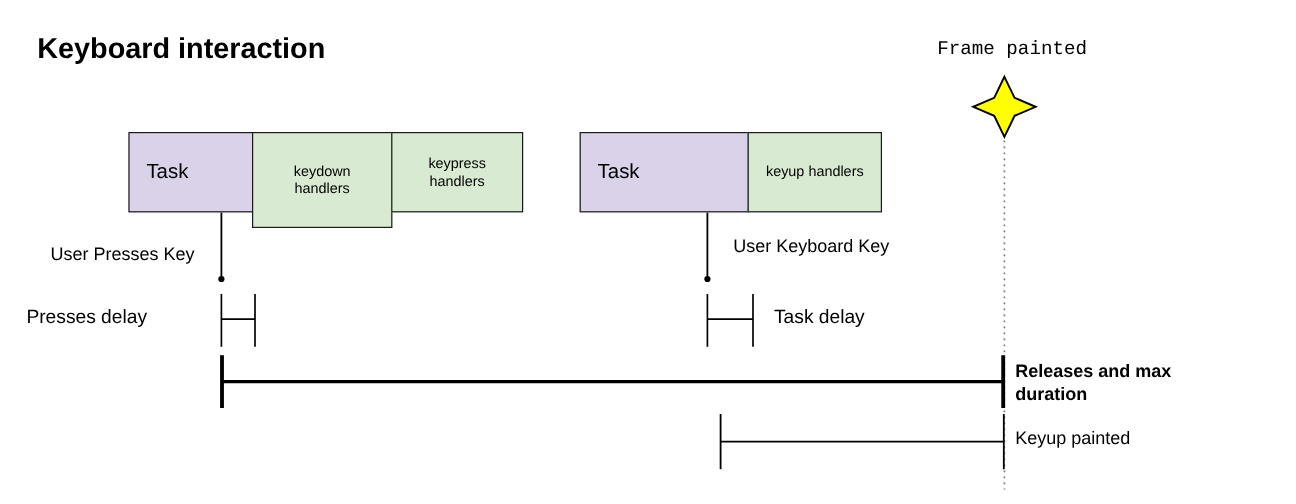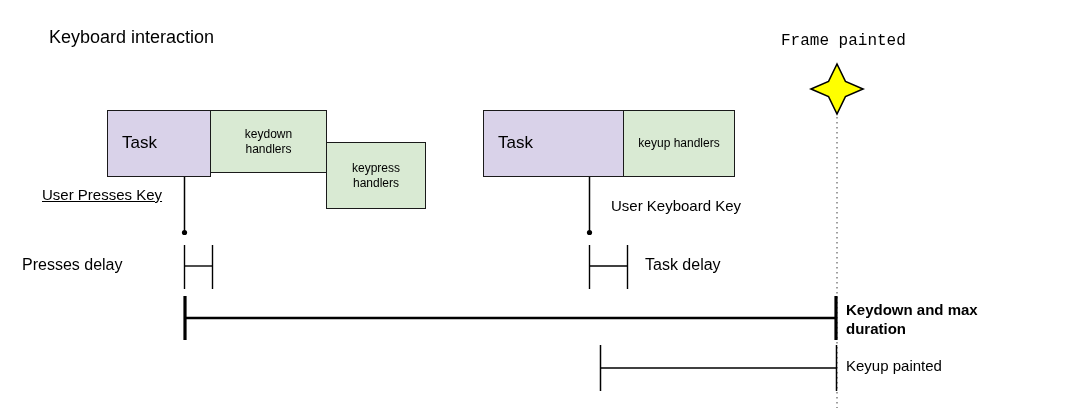--- a/index.html
+++ b/index.html
@@ -21,56 +21,55 @@
     top: 0;
     width: 1080px;
     height: 420px;
   }
   .abs { position: absolute; }
 
   
   #title {
     left: 31px;
     top: 27px;
-    font-size: 18px;
-    font-weight: normal;
+    font-size: 24px;
+    font-weight: bold;
     letter-spacing: 0px;
     white-space: nowrap;
-    margin-left: 18px;
   }
 
   
   .box {
     box-sizing: border-box;
     border: 1.6px solid #1a1a1a;
     display: flex;
     align-items: center;
     justify-content: center;
     text-align: center;
     line-height: 1.18;
   }
   .box.purple { background: #d9d2e9; }
   .box.green  { background: #d9ead3; }
   .box .lbl { display: block; }
   .task-label { font-size: 17px; }
   .handler-label { font-size: 12px; }
 
   
   #task1        { left: 107px; top: 110px; width: 104px; height: 67px; justify-content: flex-start; padding-left: 14px; }
-  #keydown-box  { left: 210px; top: 110px; width: 117px; height: 63px; }
-  #keypress-box { left: 326px; top: 110px; width: 100px; height: 67px; margin-top: 32px; }
+  #keydown-box  { left: 210px; top: 110px; width: 117px; height: 80px; }
+  #keypress-box { left: 326px; top: 110px; width: 110px; height: 67px; }
   
   #task2        { left: 483px; top: 110px; width: 141px; height: 67px; justify-content: flex-start; padding-left: 14px; }
   #keyup-box    { left: 623px; top: 110px; width: 112px; height: 67px; }
 
   
   .txt { font-size: 15px; white-space: nowrap; }
   .txt.bold { font-weight: bold; white-space: normal; }
   #frame-painted-label { left: 781px; top: 32px; font-size: 16px; font-family: Liberation Mono, monospace; }
-  #user-presses-label  { left: 42px;  top: 186px; text-decoration: underline; }
+  #user-presses-label  { left: 42px;  top: 204px; }
   #user-releases-label { left: 611px; top: 197px; }
   #keydown-delay-label { left: 22px;  top: 256px; font-size: 16px; }
   #keyup-delay-label   { left: 645px; top: 256px; font-size: 16px; }
   #keydown-max-label   { left: 846px; top: 300px; font-size: 15px; width: 180px; line-height: 1.28; }
   #keyup-duration-label{ left: 846px; top: 357px; font-size: 15px; }
 </style>
 </head>
 <body>
 
 <svg id="canvas" viewBox="0 0 1080 420" xmlns="http://www.w3.org/2000/svg">
@@ -142,17 +141,17 @@
 
 <div class="abs txt" id="user-presses-label">User Presses Key</div>
 
 <div class="abs txt" id="user-releases-label">User Keyboard Key</div>
 
 <div class="abs txt" id="keydown-delay-label">Presses delay</div>
 
 <div class="abs txt" id="keyup-delay-label">Task delay</div>
 
 <div class="abs txt bold" id="keydown-max-label">
-  <span>Keydown and max</span>
+  <span>Releases and max</span>
   <span>duration</span>
 </div>
 
 <div class="abs txt" id="keyup-duration-label">Keyup painted</div>
 
 </body></html>

